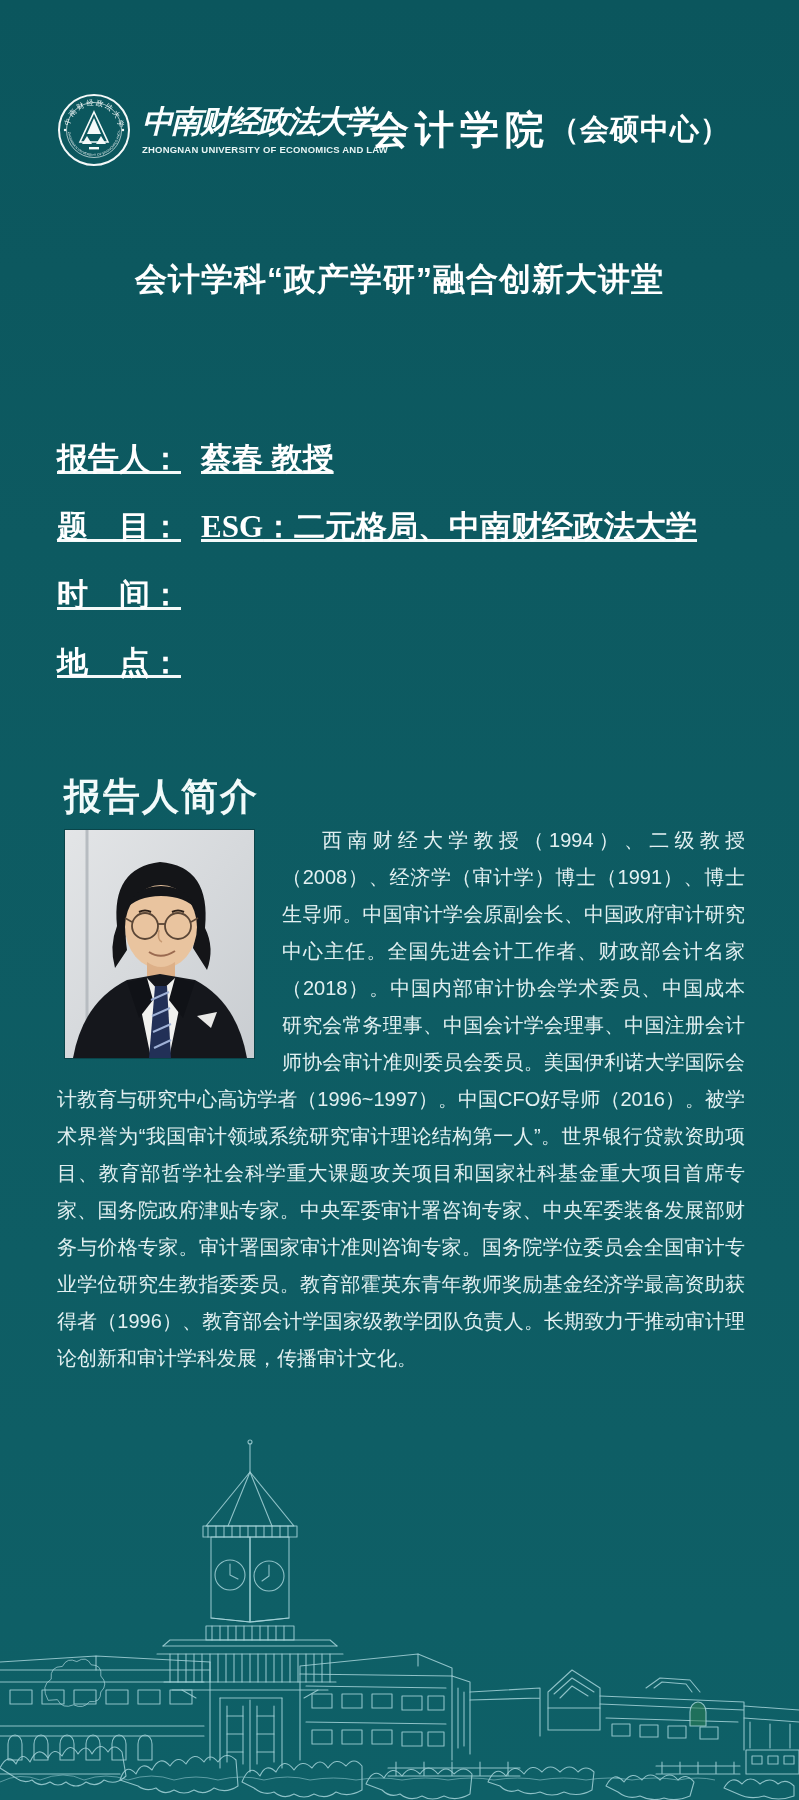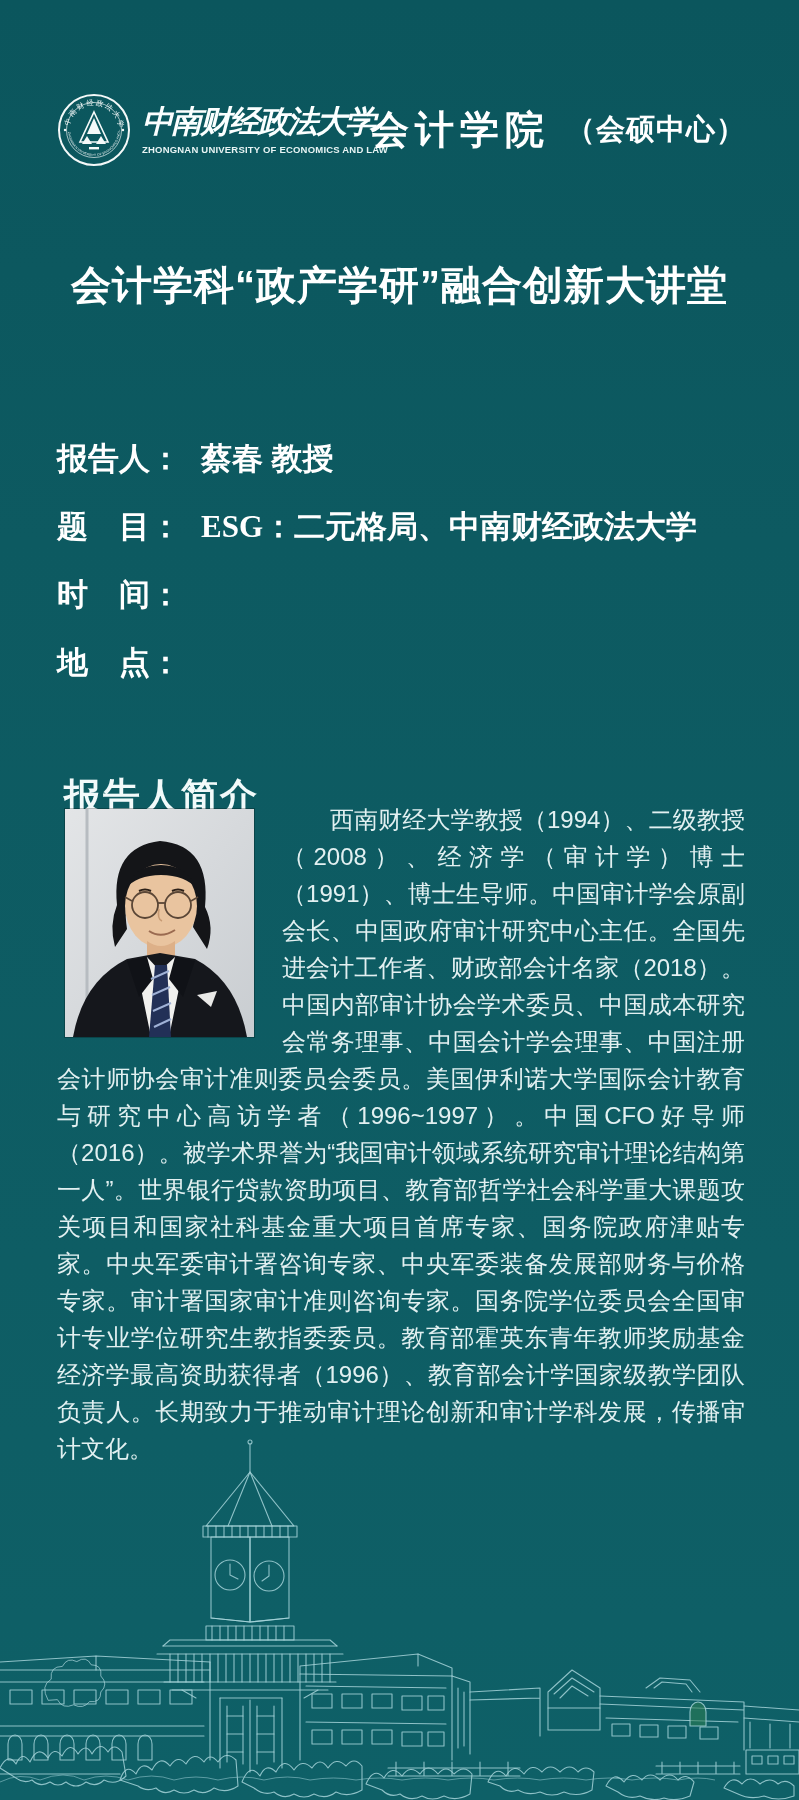--- a/index.html
+++ b/index.html
@@ -29,42 +29,42 @@
   }
   .uni-en{
     font-size:9.5px;font-weight:bold;letter-spacing:.2px;
     white-space:nowrap;color:#e8f4f4;margin-top:5px;
   }
   .college{
     margin-left:16px;white-space:nowrap;
     display:flex;align-items:center;color:#ffffff;
   }
   .college-main{font-size:39px;font-weight:600;letter-spacing:6px;}
-  .college-sub{font-size:29px;font-weight:600;letter-spacing:1px;margin-left:16px;font-family:Liberation Mono, monospace;}
+  .college-sub{font-size:29px;font-weight:600;letter-spacing:1px;margin-left:0;font-family:Liberation Mono, monospace;}
   
   .title{
     position:absolute;top:258px;left:0;width:799px;
-    text-align:center;font-size:40px;font-weight:bold;
+    text-align:center;font-size:32px;font-weight:bold;
     letter-spacing:1px;color:#ffffff;white-space:nowrap;
   }
   
-  .info{position:absolute;top:438px;left:57px;right:40px;}
+  .info{position:absolute;top:438px;left:57px;right:40px;text-decoration:underline;}
   .info-row{display:flex;align-items:baseline;margin-bottom:26px;
     font-size:31px;font-weight:bold;color:#ffffff;white-space:nowrap;}
   .info-label{flex:0 0 auto;}
   .info-value{margin-left:20px;}
   .serif-val{font-family:"Liberation Serif","DejaVu Serif",serif;font-weight:bold;}
   
   .bio-heading{
     position:absolute;top:772px;left:64px;
     font-size:37px;font-weight:bold;color:#f2fafa;letter-spacing:2px;
   }
   .bio{
-    position:absolute;top:801px;left:57px;width:688px;
-    font-size:24px;line-height:37px;color:#e2f0f1;
+    position:absolute;top:822px;left:57px;width:688px;
+    font-size:20px;line-height:37px;color:#e2f0f1;
     text-align:justify;
   }
   .photo{
     float:left;width:189px;height:228px;margin:8px 28px 10px 8px;
     background:#d8dadc;box-shadow:0 0 0 1px rgba(0,0,0,.25);
   }
   .bio p{margin:0;text-indent:2em;}
   
   .campus-art{position:absolute;left:0;top:1430px;width:799px;height:370px;}
   .la{stroke:#a5d2d8;stroke-width:1.1;fill:none;stroke-opacity:.85;stroke-linecap:round;stroke-linejoin:round;}

